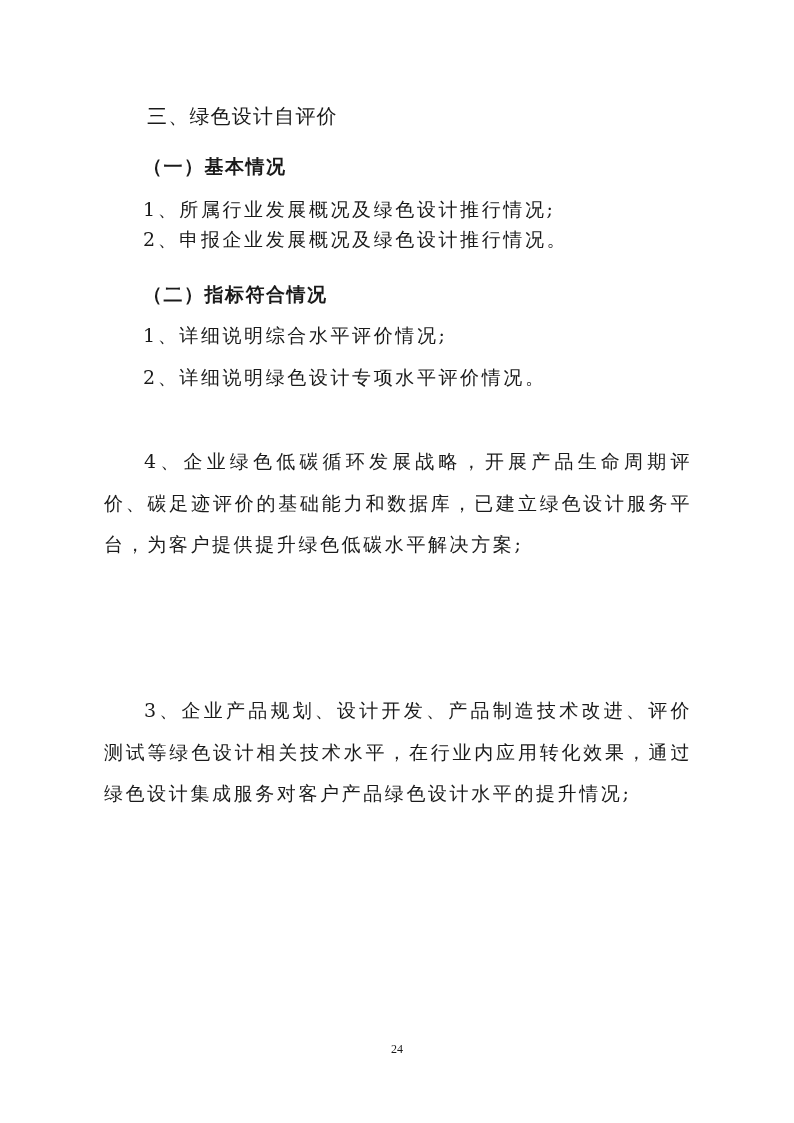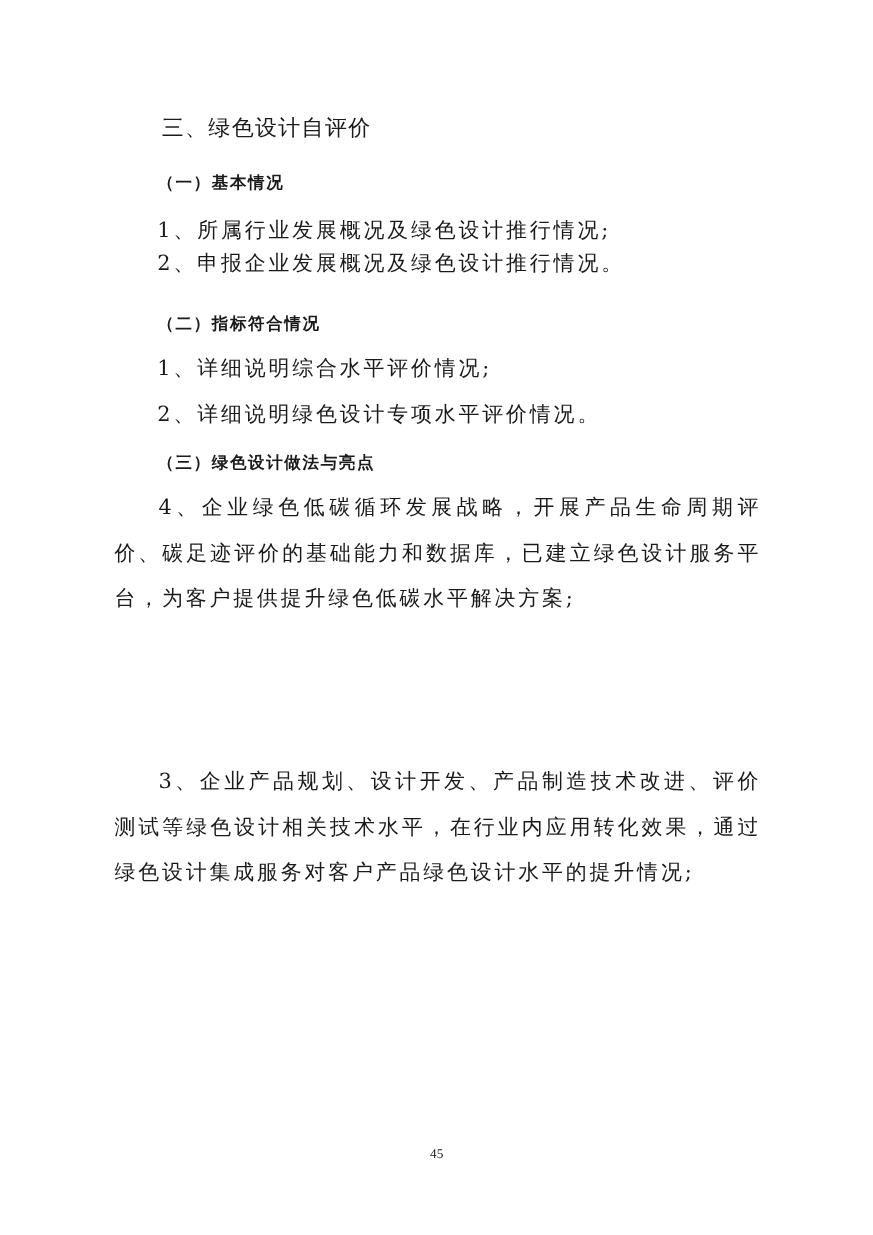--- a/index.html
+++ b/index.html
@@ -27,21 +27,21 @@
       line-height: 24px;
       white-space: nowrap;
       letter-spacing: 2.6px;
     }
     .h1 {
       font-size: 20px;
       letter-spacing: 1.2px;
     }
     .h2 {
       font-weight: bold;
-      font-size: 15px;
+      font-size: 19px;
       letter-spacing: 1.5px;
       font-family: "DejaVu Sans", "Liberation Sans", sans-serif;
     }
     .para {
       position: absolute;
       left: 104px;
       width: 588px;
       font-size: 19px;
       line-height: 41.5px;
       text-indent: 40px;
@@ -70,23 +70,22 @@
   <div class="line" style="left:143px; top:197px;">1、所属行业发展概况及绿色设计推行情况;</div>
 
   <div class="line" style="left:143px; top:227px;">2、申报企业发展概况及绿色设计推行情况。</div>
 
   <div class="line h2" style="left:143px; top:282px;">（二）指标符合情况</div>
 
   <div class="line" style="left:143px; top:323px;">1、详细说明综合水平评价情况;</div>
 
   <div class="line" style="left:143px; top:365px;">2、详细说明绿色设计专项水平评价情况。</div>
 
-  <div class="line h2" style="left:143px; top:408px;">（三）绿色设计做法与亮点</div>
 
   <div class="para" style="top:441px;">4、企业绿色低碳循环发展战略，开展产品生命周期评价、碳足迹评价的基础能力和数据库，已建立绿色设计服务平台，为客户提供提升绿色低碳水平解决方案;</div>
 
 
   <div class="para" style="top:690px;">3、企业产品规划、设计开发、产品制造技术改进、评价测试等绿色设计相关技术水平，在行业内应用转化效果，通过绿色设计集成服务对客户产品绿色设计水平的提升情况;</div>
 
 
-  <div class="page-number">45</div>
+  <div class="page-number">24</div>
 
 </div>
 
 </body></html>

